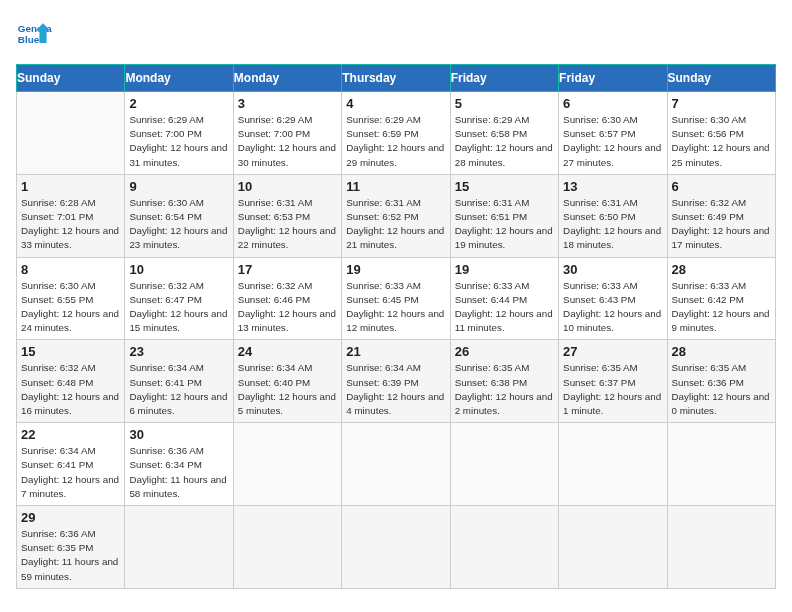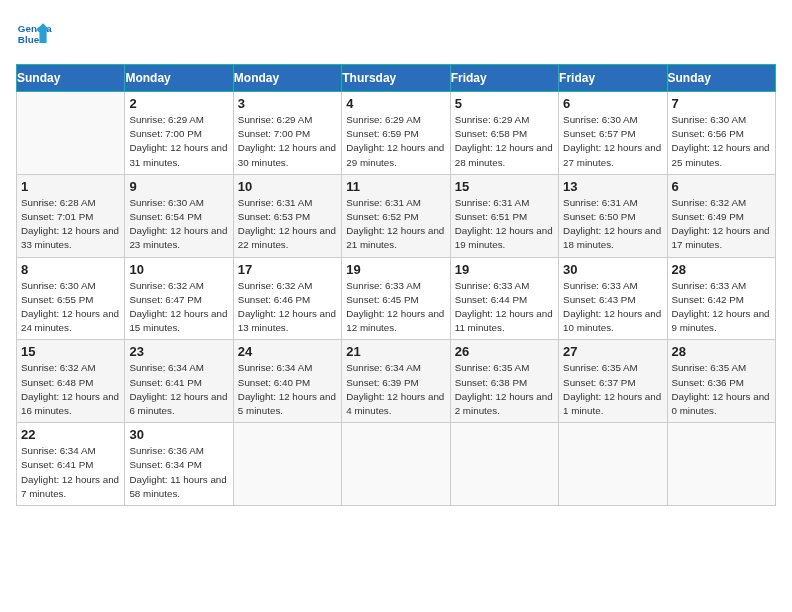--- a/index.html
+++ b/index.html
@@ -358,14 +358,30 @@
           Sunset: 6:34 PM<br>
           Daylight: 11 hours and 58 minutes.
         </div>
       </td>
         <td class="empty"></td>
         <td class="empty"></td>
         <td class="empty"></td>
         <td class="empty"></td>
         <td class="empty"></td>
       </tr>
+      <tr>
+        <td>
+        <span class="day-num">29</span>
+        <div class="day-info">
+          Sunrise: 6:36 AM<br>
+          Sunset: 6:35 PM<br>
+          Daylight: 11 hours and 59 minutes.
+        </div>
+      </td>
+        <td class="empty"></td>
+        <td class="empty"></td>
+        <td class="empty"></td>
+        <td class="empty"></td>
+        <td class="empty"></td>
+        <td class="empty"></td>
+      </tr>
     </tbody>
 </table>
 
 </body></html>

